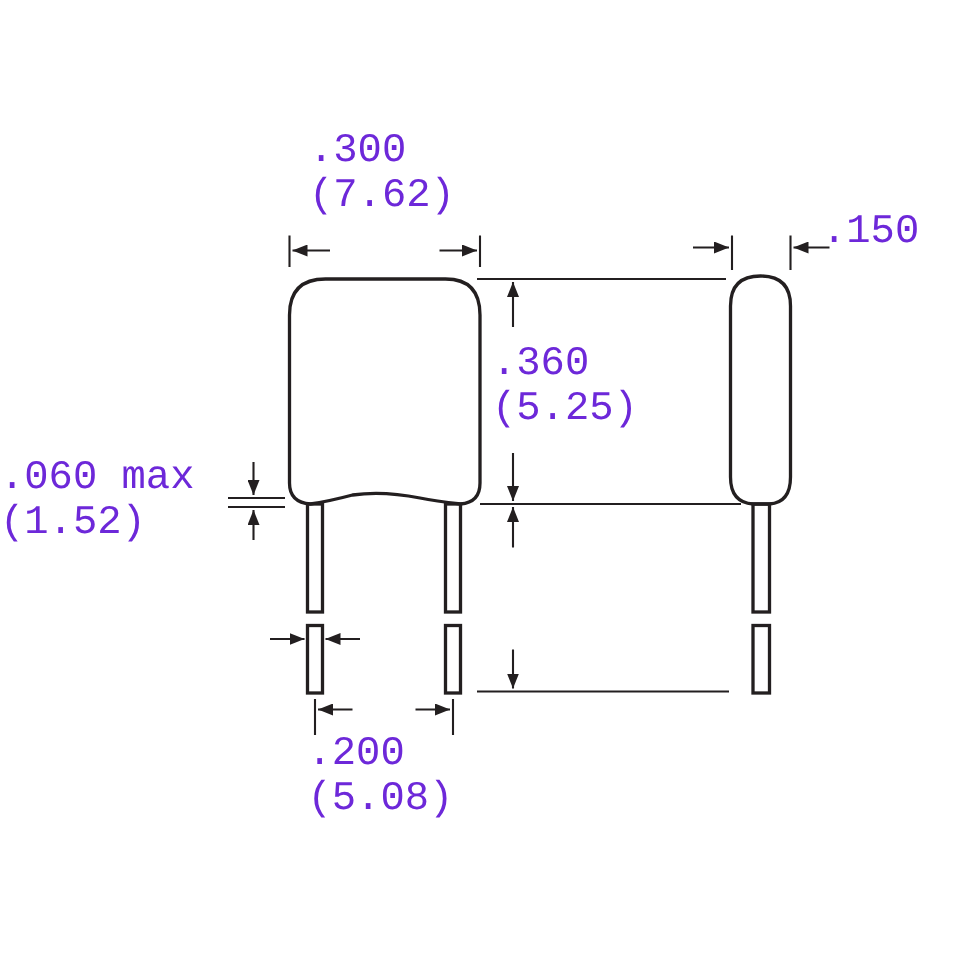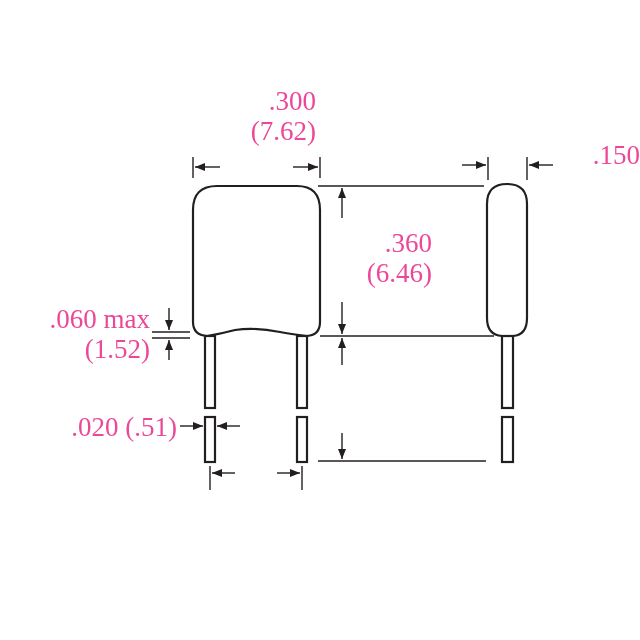--- a/index.html
+++ b/index.html
@@ -1,18 +1,18 @@
 <!DOCTYPE html>
 <html><head>
   <meta charset="utf-8">
   <style>
     html, body { margin: 0; padding: 0; background: #ffffff; }
     #canvas { position: relative; width: 640px; height: 640px; overflow: hidden; background: #ffffff; }
     svg { position: absolute; left: 0; top: 0; }
-    .lbl { position: absolute; font-family: Liberation Serif, serif; color: #ec4899; font-size: 27px; line-height: 30px; white-space: nowrap; text-align: right; }
+    .lbl { position: absolute; font-family: Liberation Mono, monospace; color: #6d28d9; font-size: 27px; line-height: 30px; white-space: nowrap; text-align: left; }
     .lbl span { display: block; }
   </style>
 </head>
 <body>
 
 <div id="canvas">
   <svg width="640" height="640" viewBox="0 0 640 640">
     <defs>
       <marker id="ah" markerWidth="10" markerHeight="8" refX="10" refY="4" orient="auto" markerUnits="userSpaceOnUse">
         <path d="M0,0 L10,4 L0,8 z" fill="#231f20"></path>
@@ -74,30 +74,29 @@
     <span>.300</span>
     <span>(7.62)</span>
   </div>
 
   <div class="lbl" style="left:548px; top:140px; width:92px;">
     <span>.150</span>
   </div>
 
   <div class="lbl" style="left:328px; top:228px; width:104px;">
     <span>.360</span>
-    <span>(6.46)</span>
+    <span>(5.25)</span>
   </div>
 
   <div class="lbl" style="left:0px; top:304px; width:150px;">
     <span>.060 max</span>
     <span>(1.52)</span>
   </div>
 
   <div class="lbl" style="left:322px; top:374px; width:150px;">
   </div>
 
-  <div class="lbl" style="left:22px; top:412px; width:155px;">
-    <span>.020 (.51)</span>
-  </div>
 
   <div class="lbl" style="left:205px; top:488px; width:104px;">
+    <span>.200</span>
+    <span>(5.08)</span>
   </div>
 </div>
 
 </body></html>

